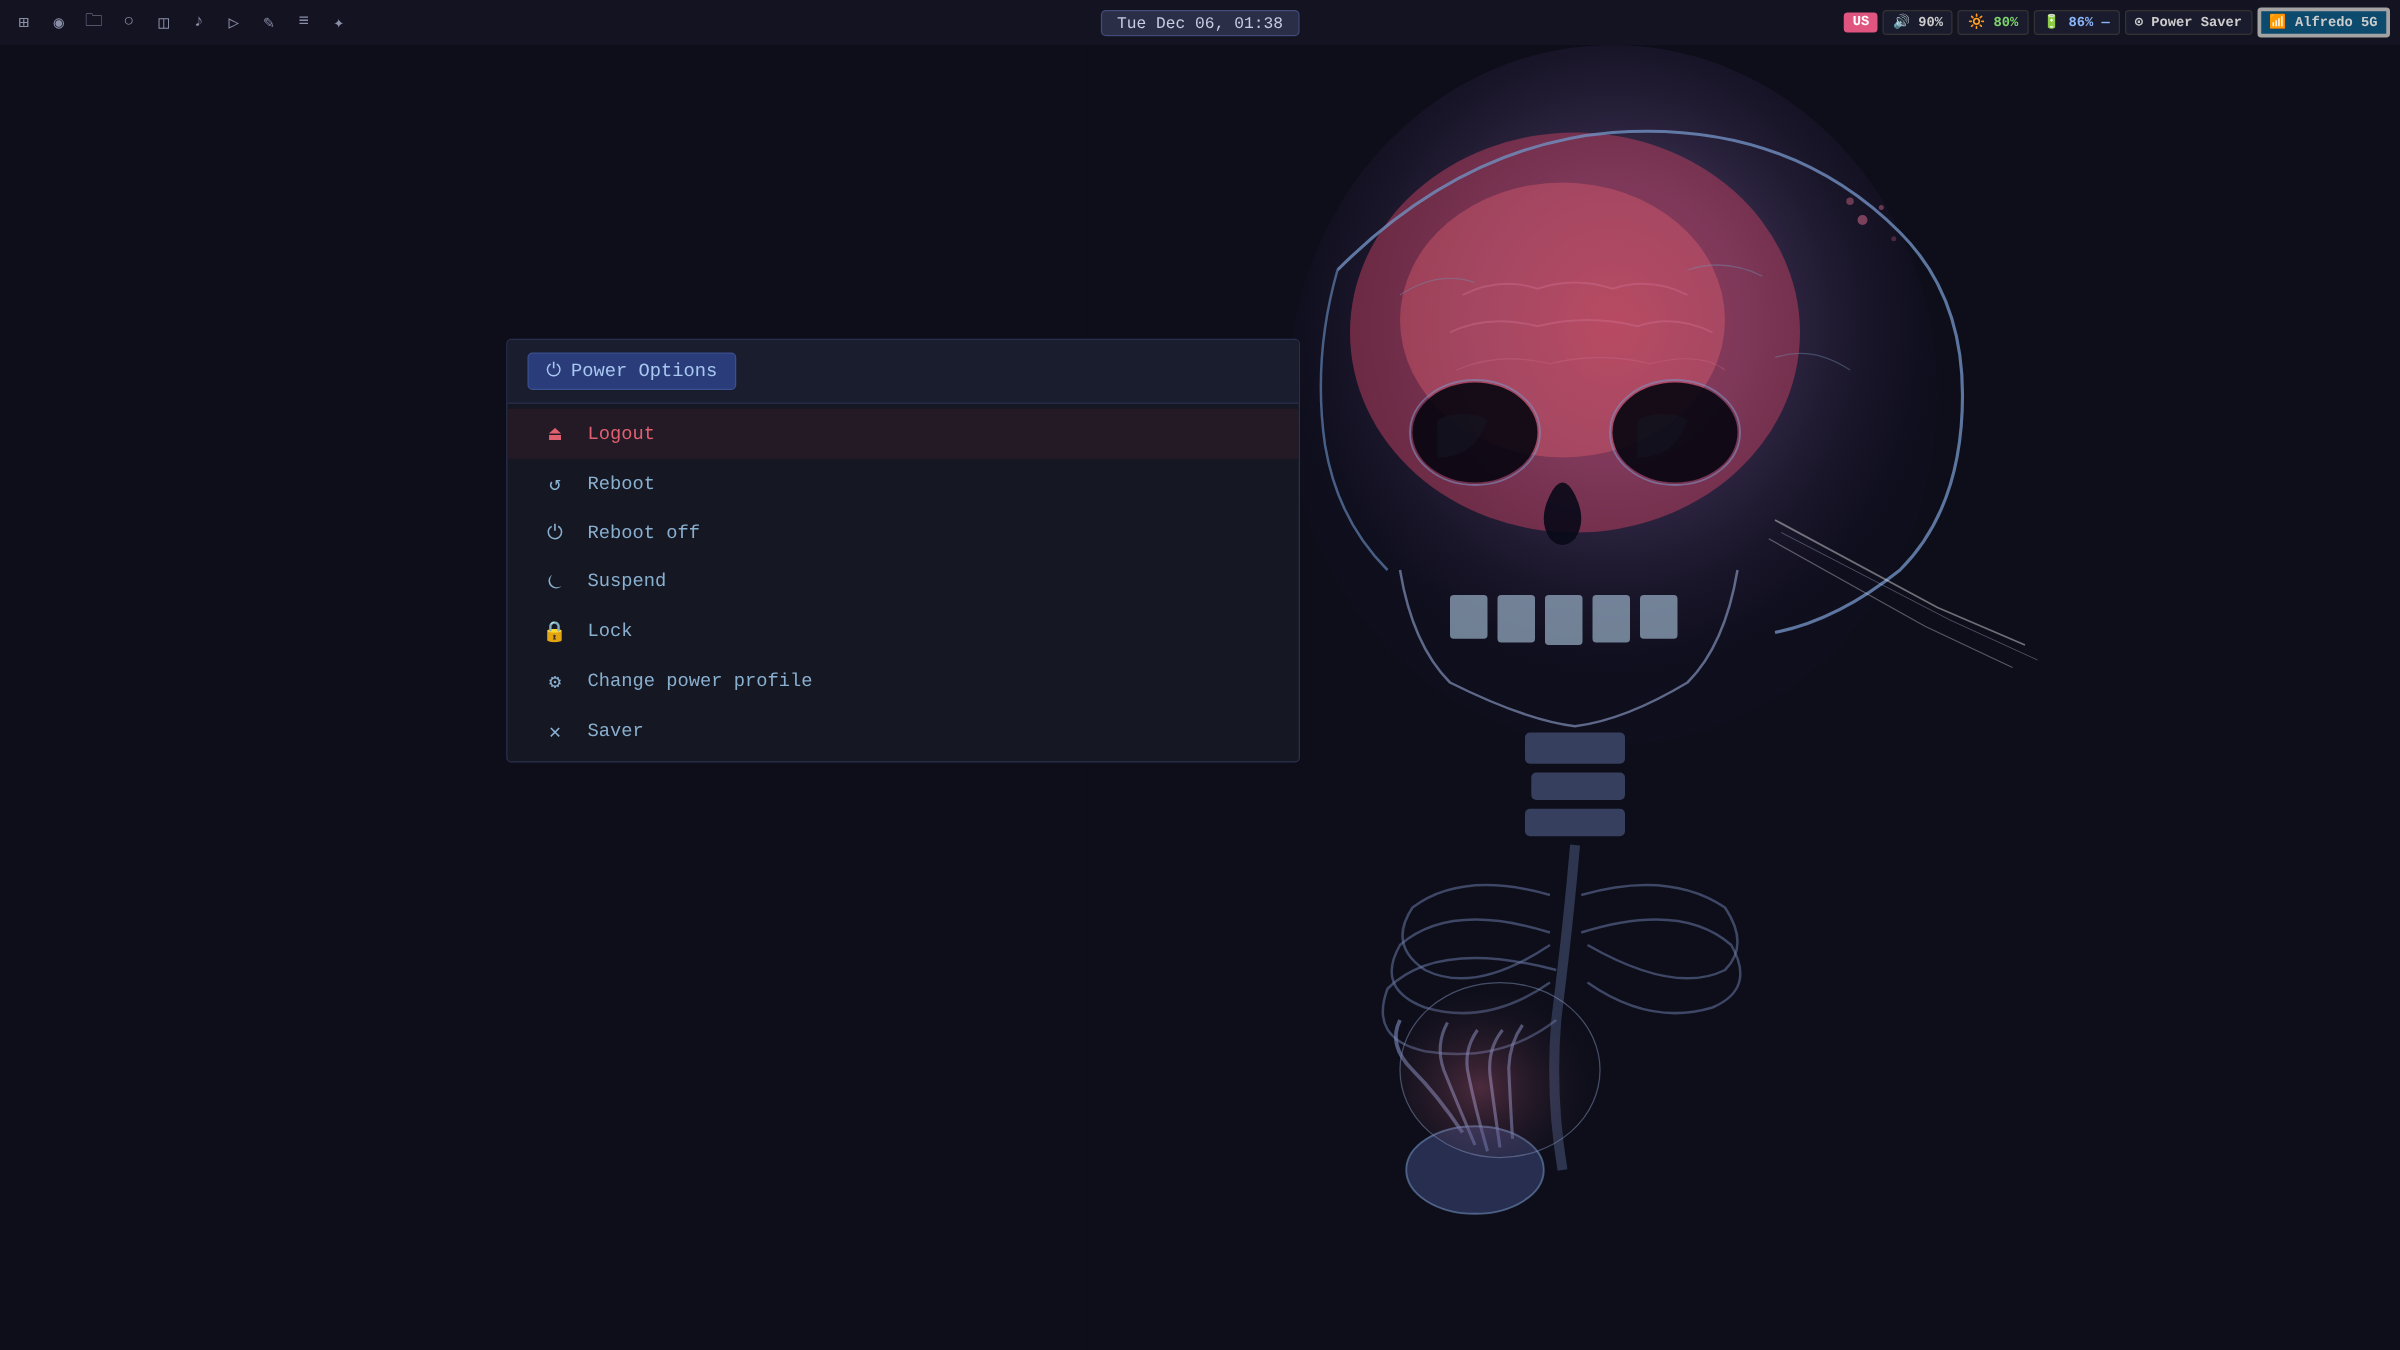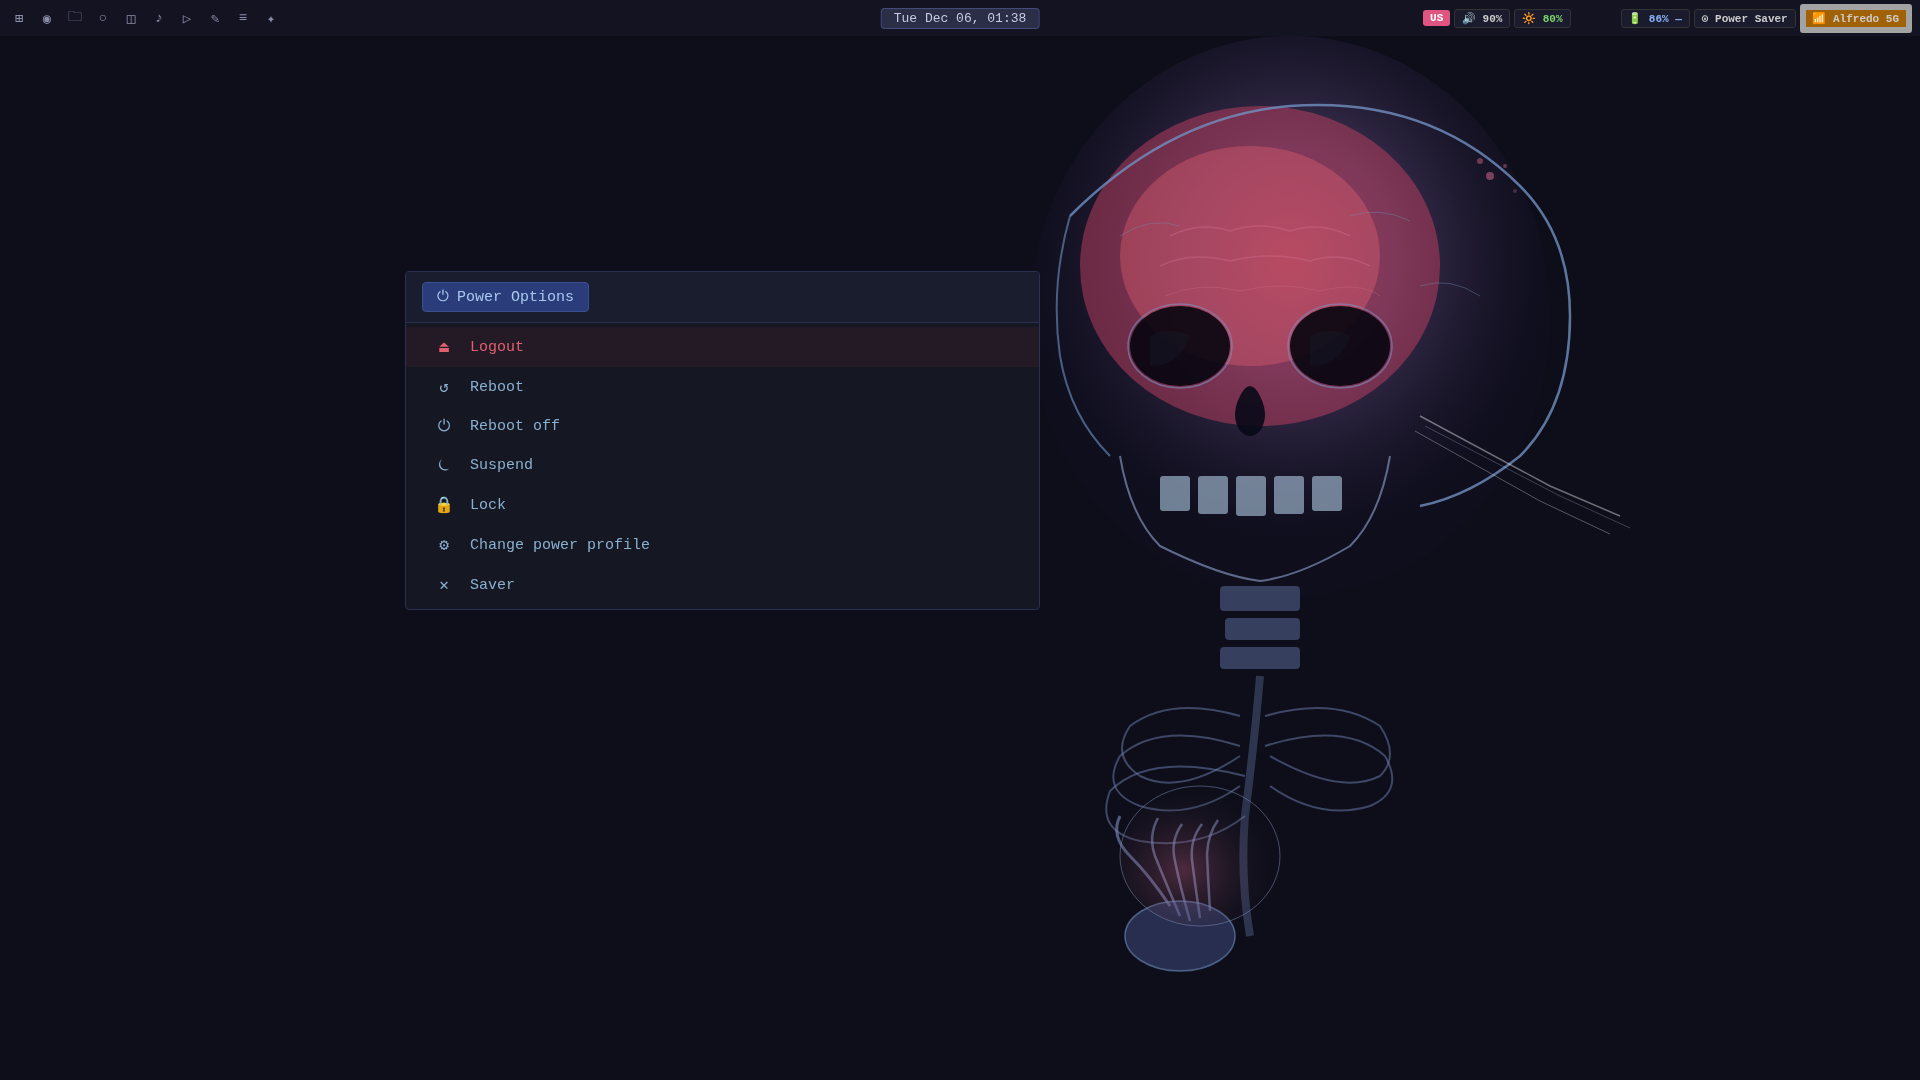--- a/index.html
+++ b/index.html
@@ -99,33 +99,32 @@
     .badge-bright {
       background: #1a1c2e;
       color: #7cd46a;
       border: 1px solid #333;
     }
 
     .badge-bat {
       background: #1a1c2e;
       color: #8ab4f8;
       border: 1px solid #333;
-      margin-left: 46px;
     }
 
     .badge-power {
       background: #1a1c2e;
       color: #ccc;
       border: 1px solid #333;
     }
 
     .badge-wifi {
-      background: #a16207;
+      background: #0c4a6e;
       color: #ccc;
-      border: 6px solid #a3a3a3;
+      border: 3px solid #a3a3a3;
     }
 
     
     .dialog-overlay {
       position: absolute;
       top: 36px;
       left: 0;
       right: 0;
       bottom: 0;
       z-index: 50;

